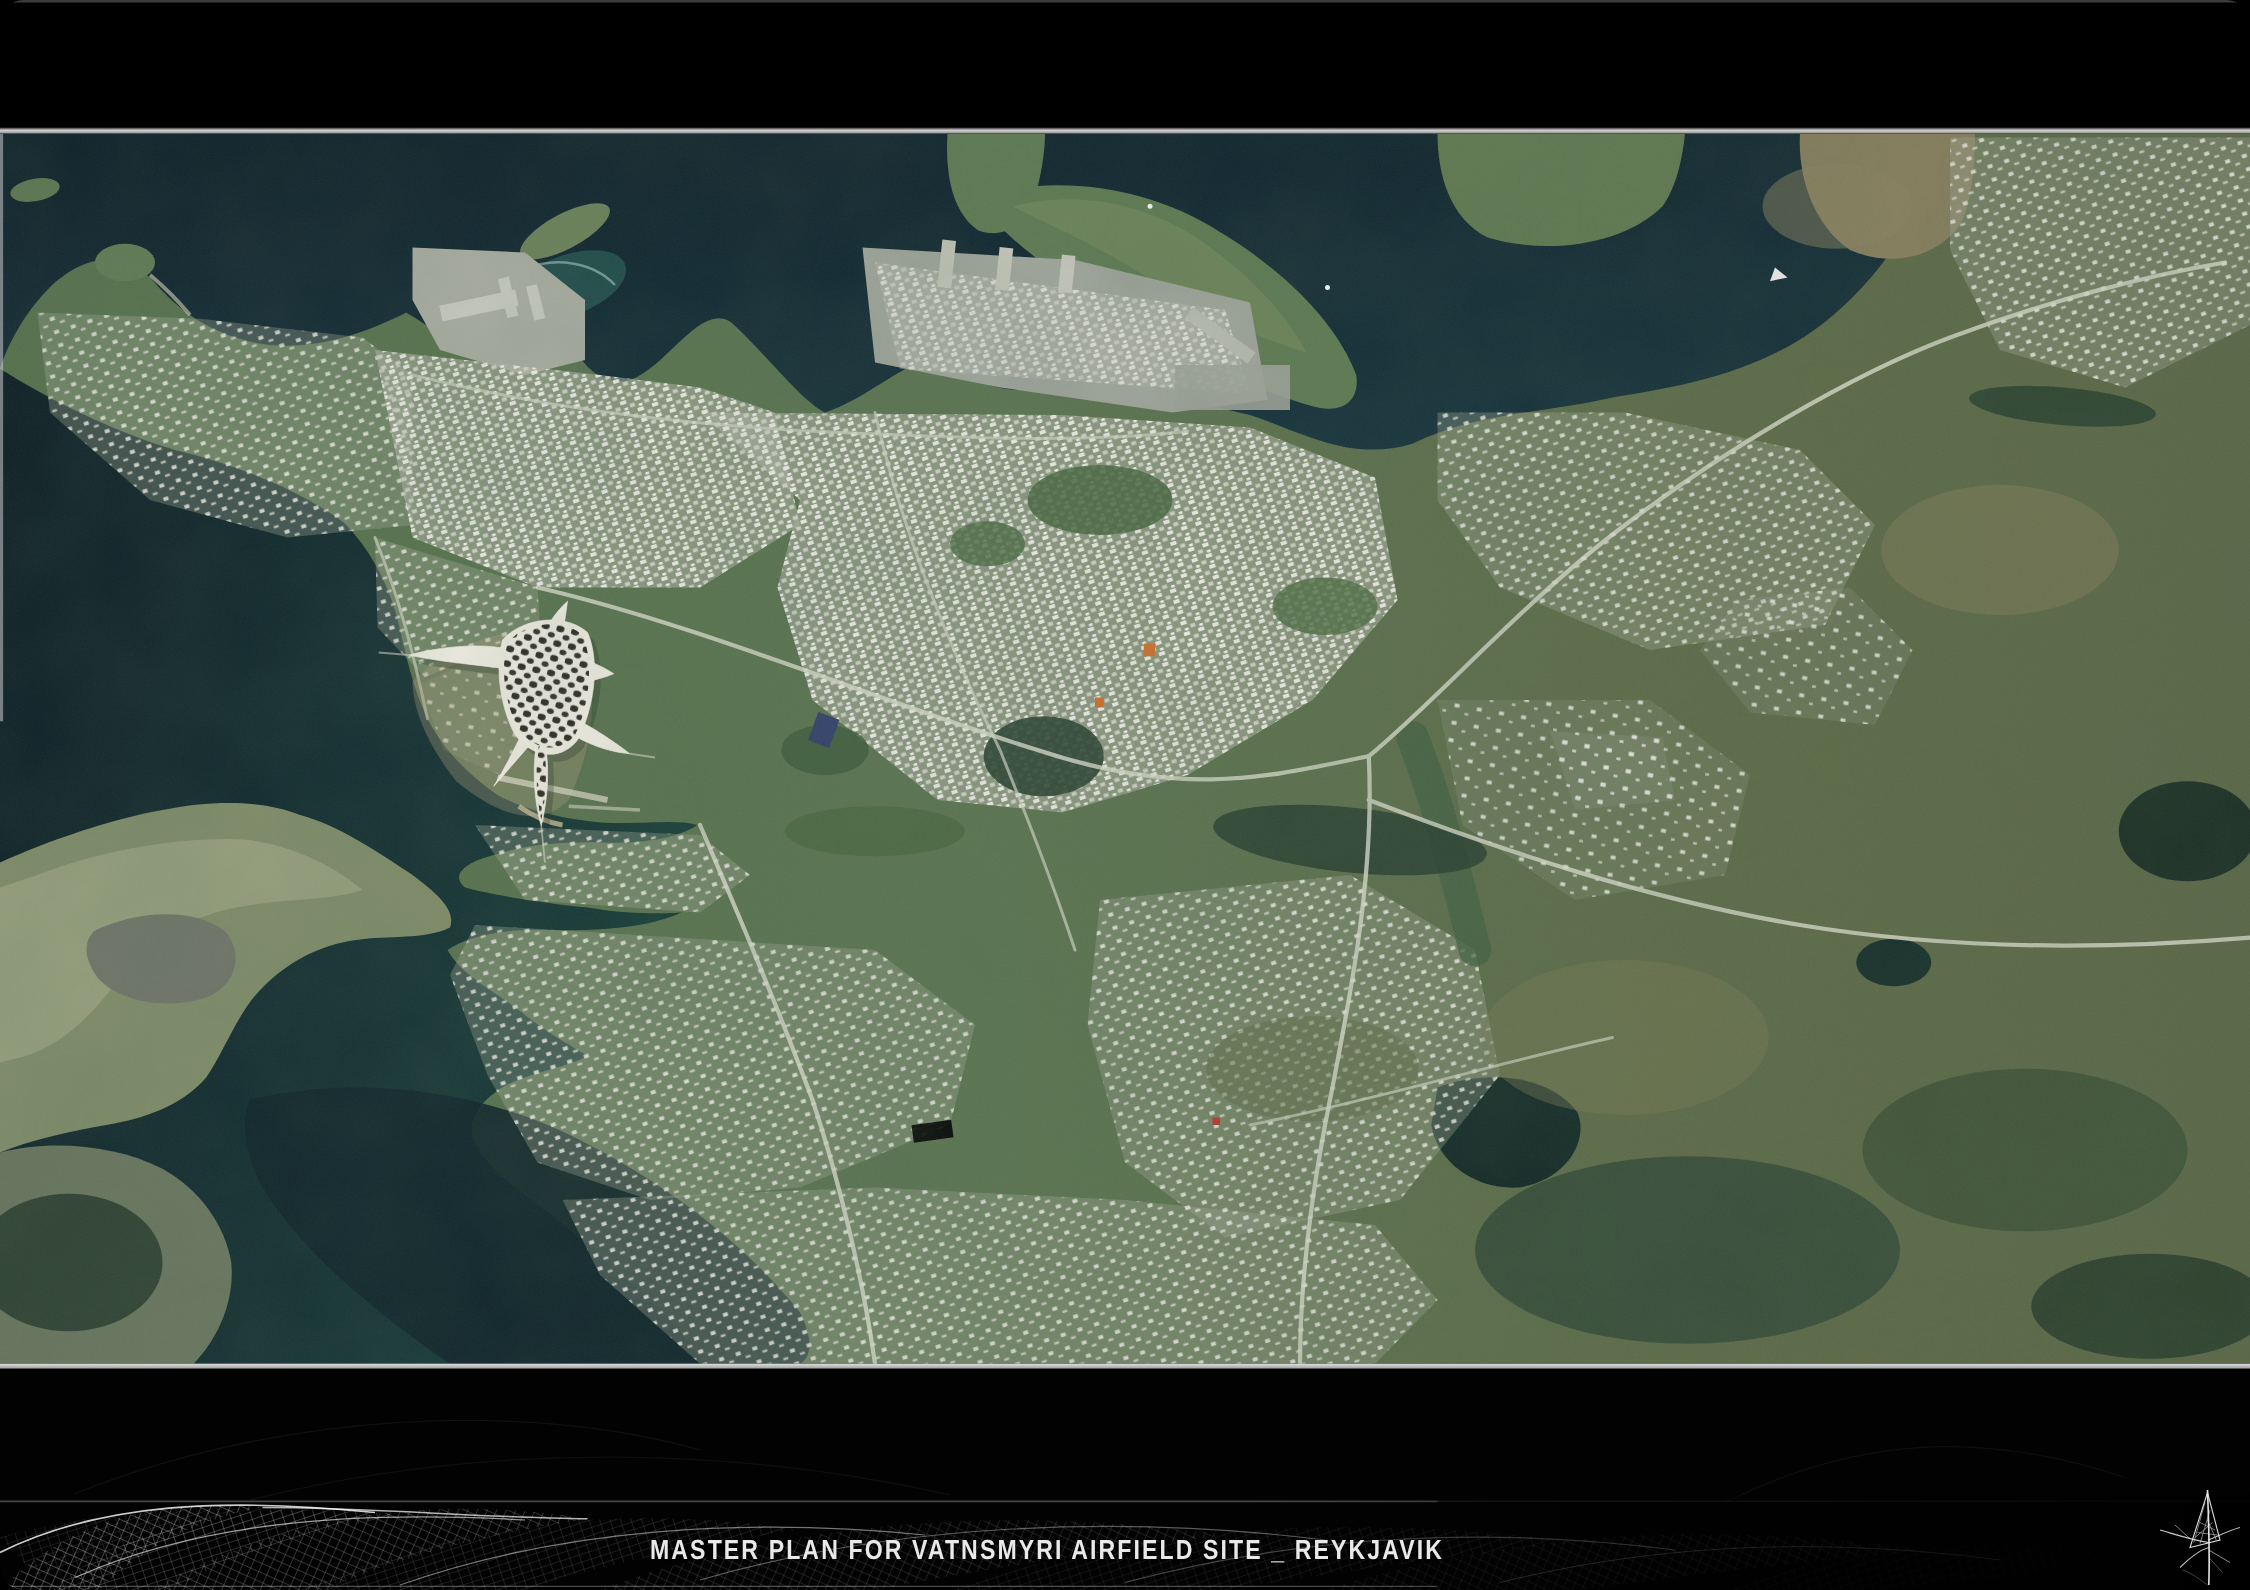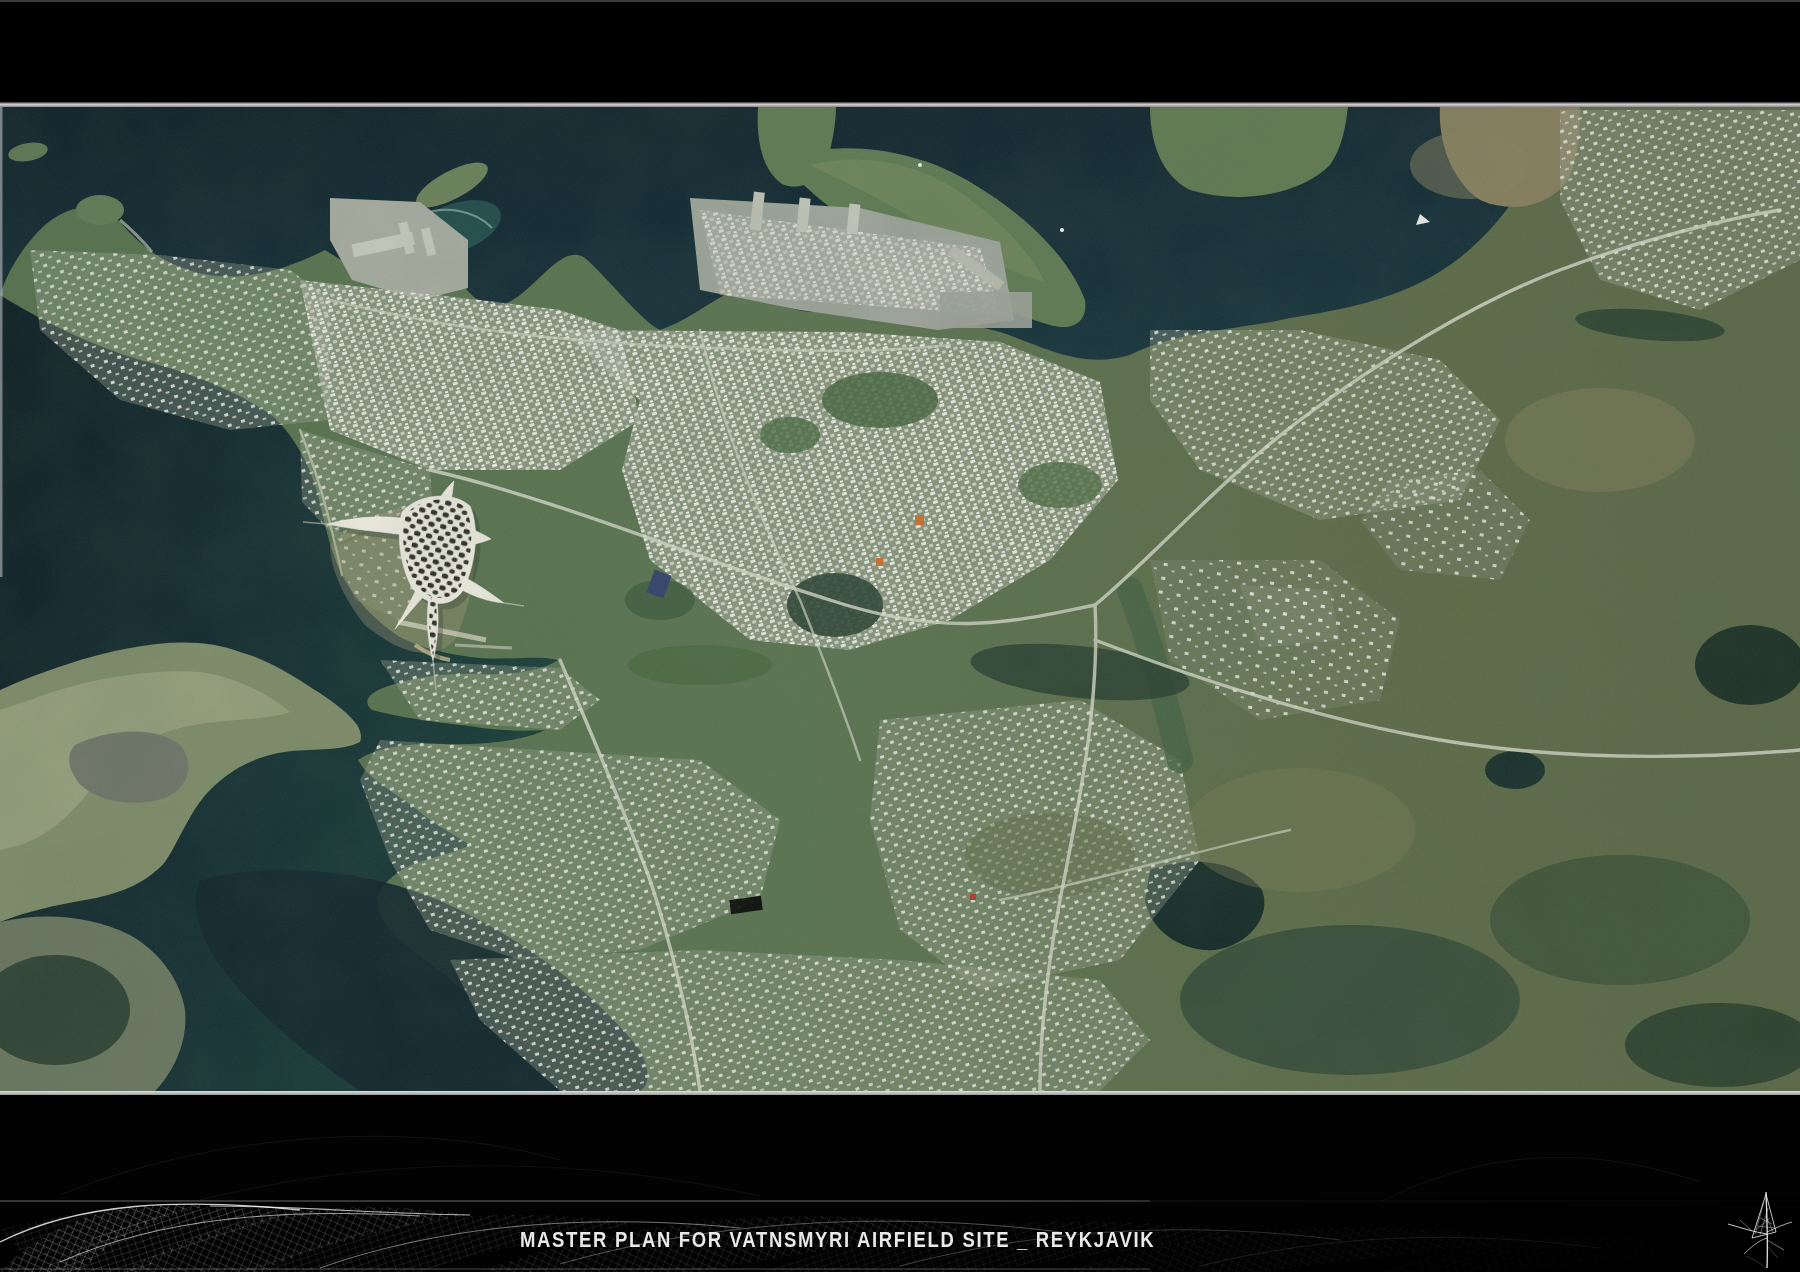--- a/index.html
+++ b/index.html
@@ -1,17 +1,17 @@
 <!DOCTYPE html>
 <html><head>
 <meta charset="utf-8">
 <style>
   html,body{margin:0;padding:0;background:#000;}
   #poster{position:relative;width:1800px;height:1272px;background:#000;overflow:hidden;
-          font-family:"Liberation Sans",sans-serif;}
+          font-family:"Liberation Sans",sans-serif;border-radius:19px;}
   .abs{position:absolute;}
   #top-edge-line{left:0;top:0;width:1800px;height:2px;background:#3c3c3c;}
   #sep-top{left:0;top:102px;width:1800px;height:5px;
            background:linear-gradient(to bottom,#2a2a2a,#d2d2d2 45%,#8e8a8a);}
   #map-wrap{left:0;top:107px;width:1800px;height:984px;background:#0c1e27;}
   #sep-bottom{left:0;top:1091px;width:1800px;height:4px;
               background:linear-gradient(to bottom,#e0e0e0,#9a9c9b);}
   #bottom-band{left:0;top:1095px;width:1800px;height:177px;background:#020202;}
   #mesh-wrap{left:0;top:1095px;width:1800px;height:177px;}
   #caption{left:520px;top:1226px;height:28px;line-height:28px;color:#e9e9e9;

